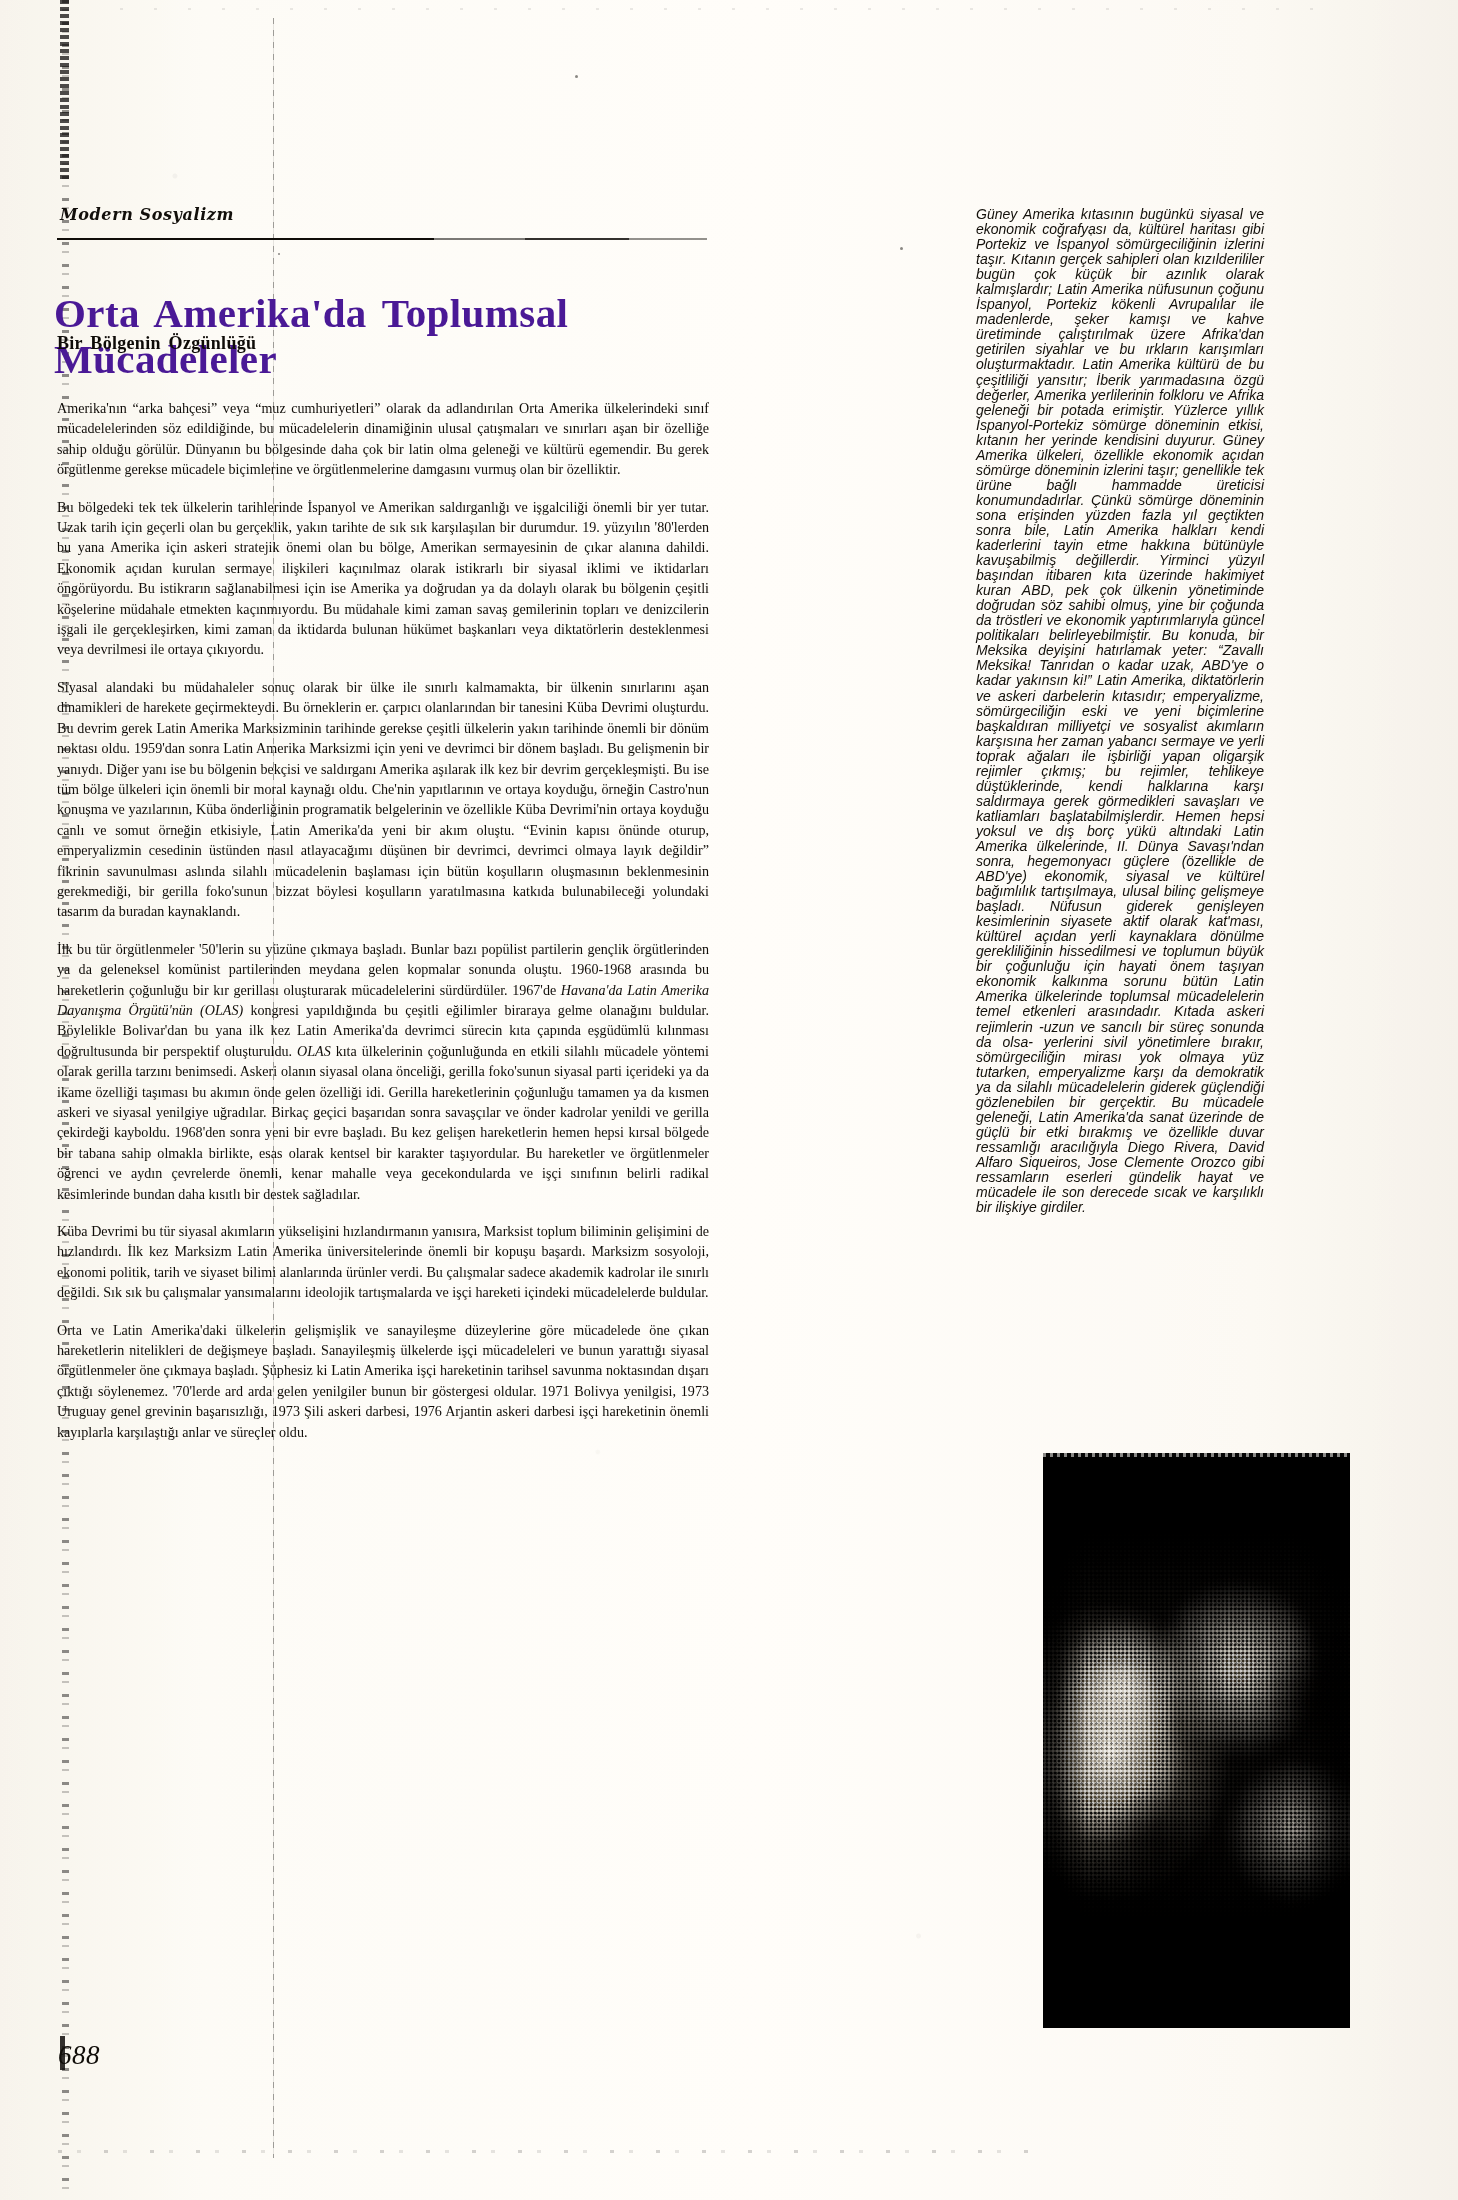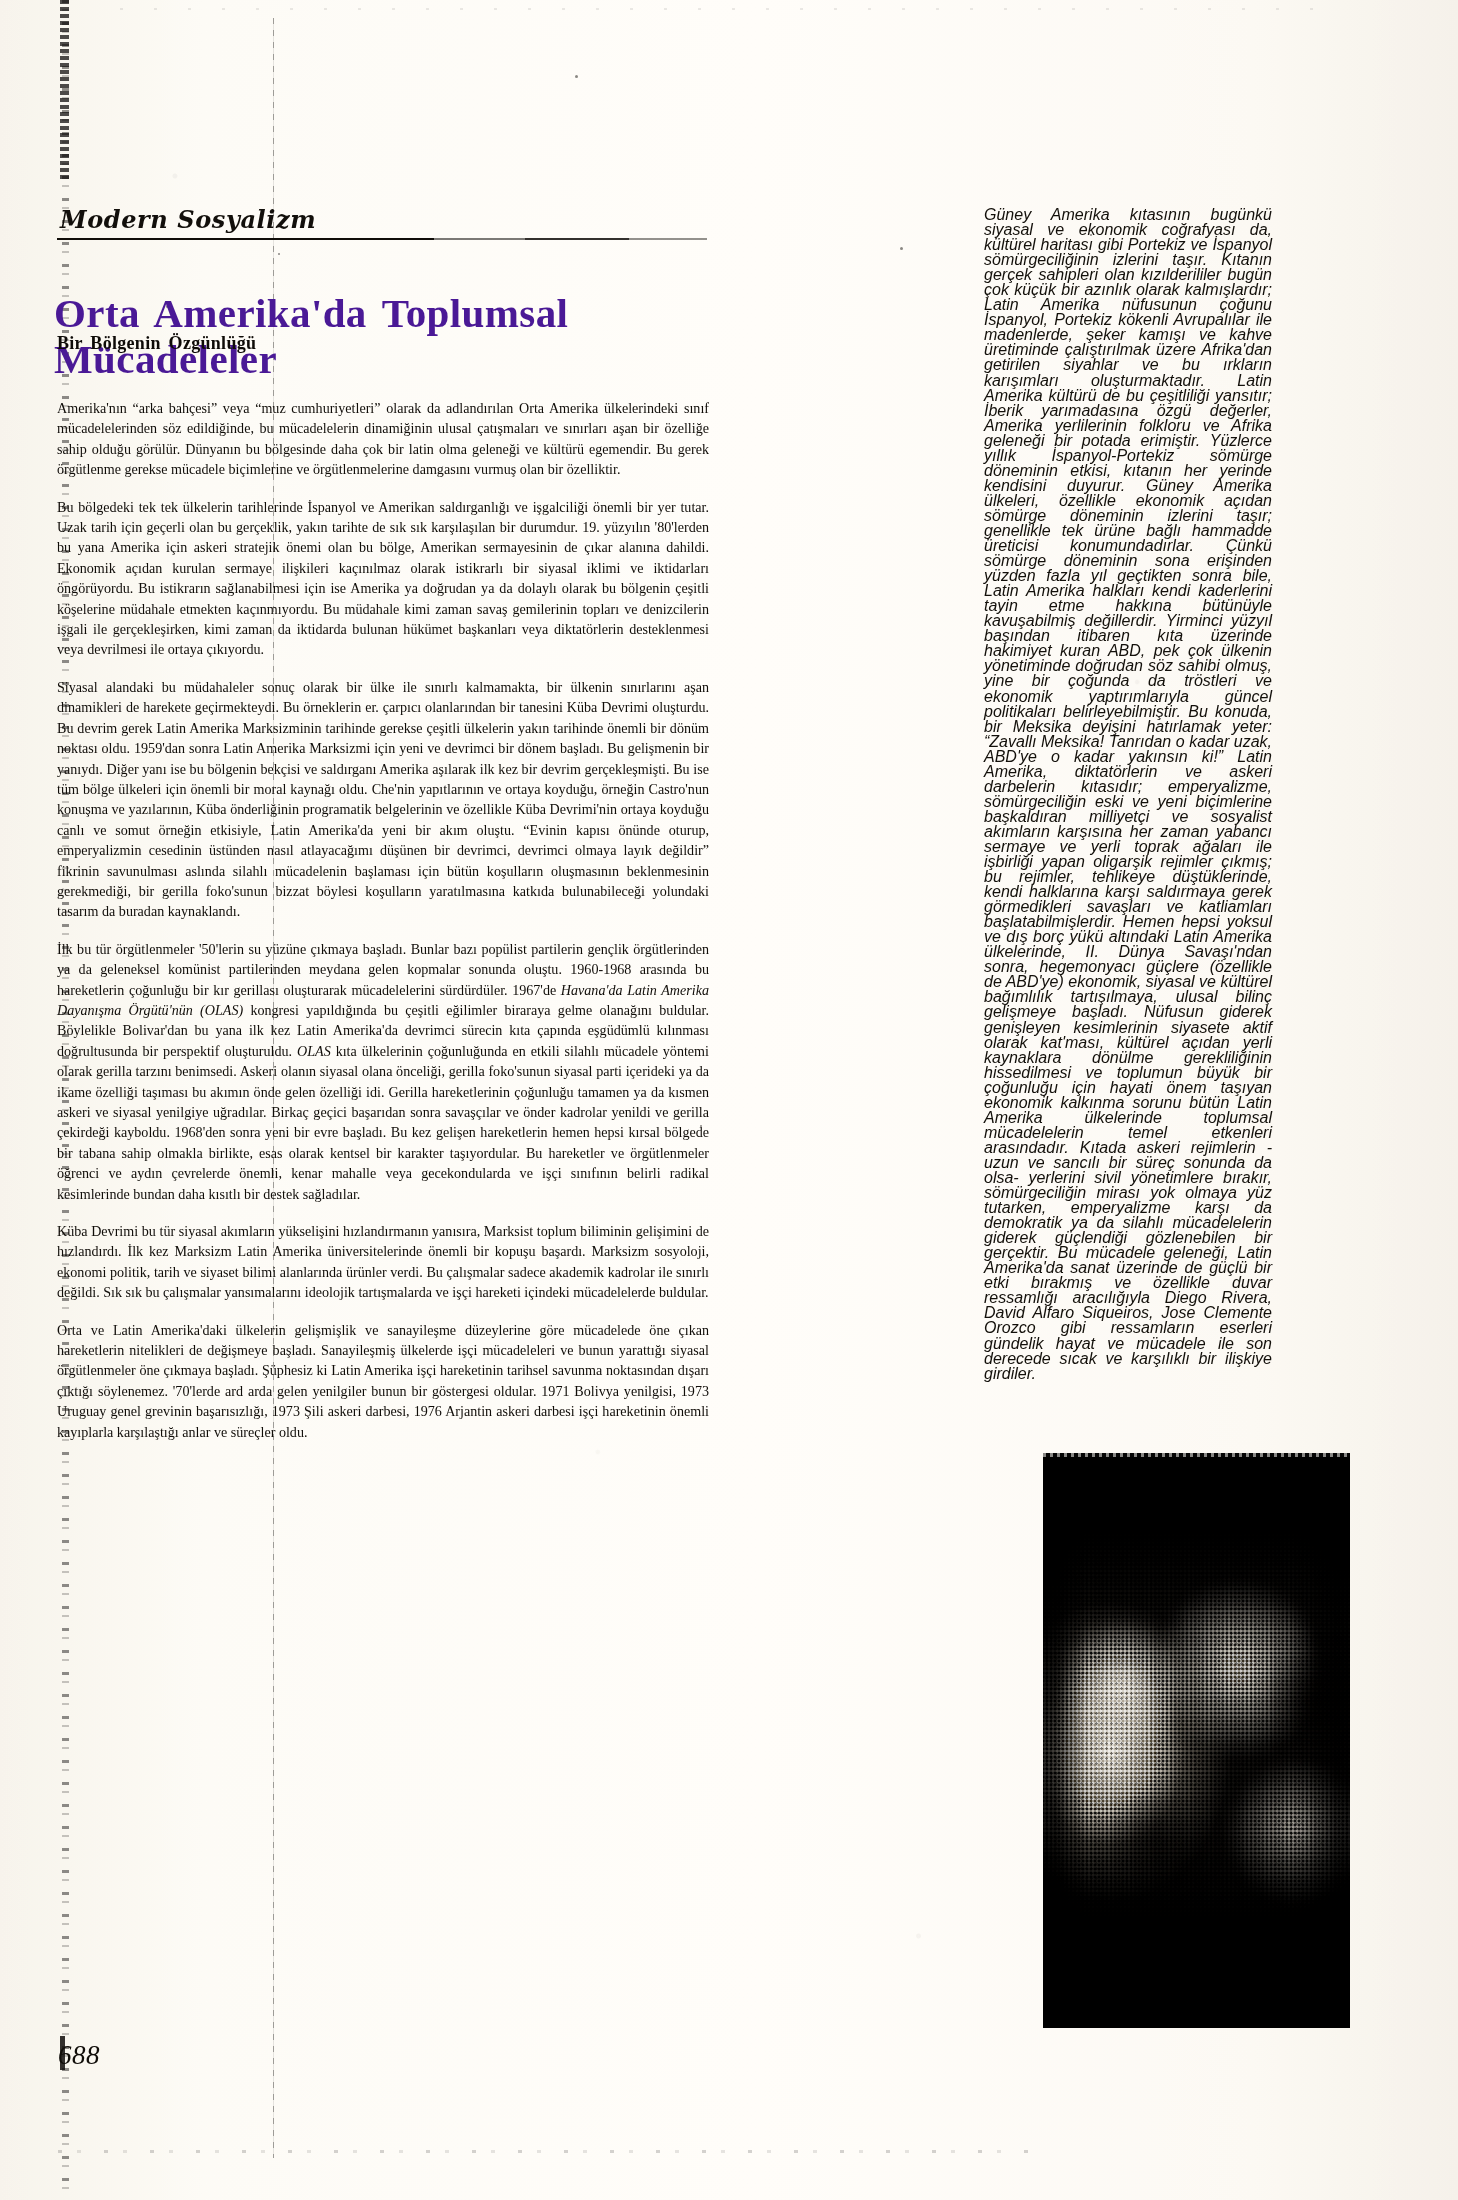--- a/index.html
+++ b/index.html
@@ -59,21 +59,21 @@
   }
   .speck{position:absolute;background:rgba(28,25,22,.5);border-radius:50%;}
 
   
   .runhead{
     position:absolute;left:57px;top:205px;width:660px;
   }
   .runhead-text{
     font-family:"DejaVu Serif",serif;
     font-style:italic;font-weight:600;
-    font-size:24px;letter-spacing:.6px;
+    font-size:16px;letter-spacing:.6px;
     color:#16130f;
     padding-left:3px;
   }
   .runhead-rule{
     position:absolute;left:57px;top:238px;width:650px;height:2px;
     background:linear-gradient(90deg,
       #14110e 0 58%, rgba(20,17,14,.55) 58% 72%,
       rgba(20,17,14,.85) 72% 88%, rgba(20,17,14,.45) 88% 100%);
   }
 
@@ -108,26 +108,25 @@
   }
   .maincol p{margin:0 0 17px 0;}
   .maincol i{font-style:italic;}
 
   
   .sidecol{
     position:absolute;left:976px;top:207px;
     width:288px;
     font-family:"Liberation Sans",sans-serif;
     font-style:italic;
-    font-size:16px;
+    font-size:14px;
     line-height:15.05px;
     color:#17140f;
     text-align:justify;
     font-weight:500;
-    margin-left:8px;
   }
   .sidecol p{margin:0;}
 
   
   .photo{
     position:absolute;left:1003px;top:1437px;
     width:307px;height:575px;
     overflow:hidden;
     background:#080706;
   }

